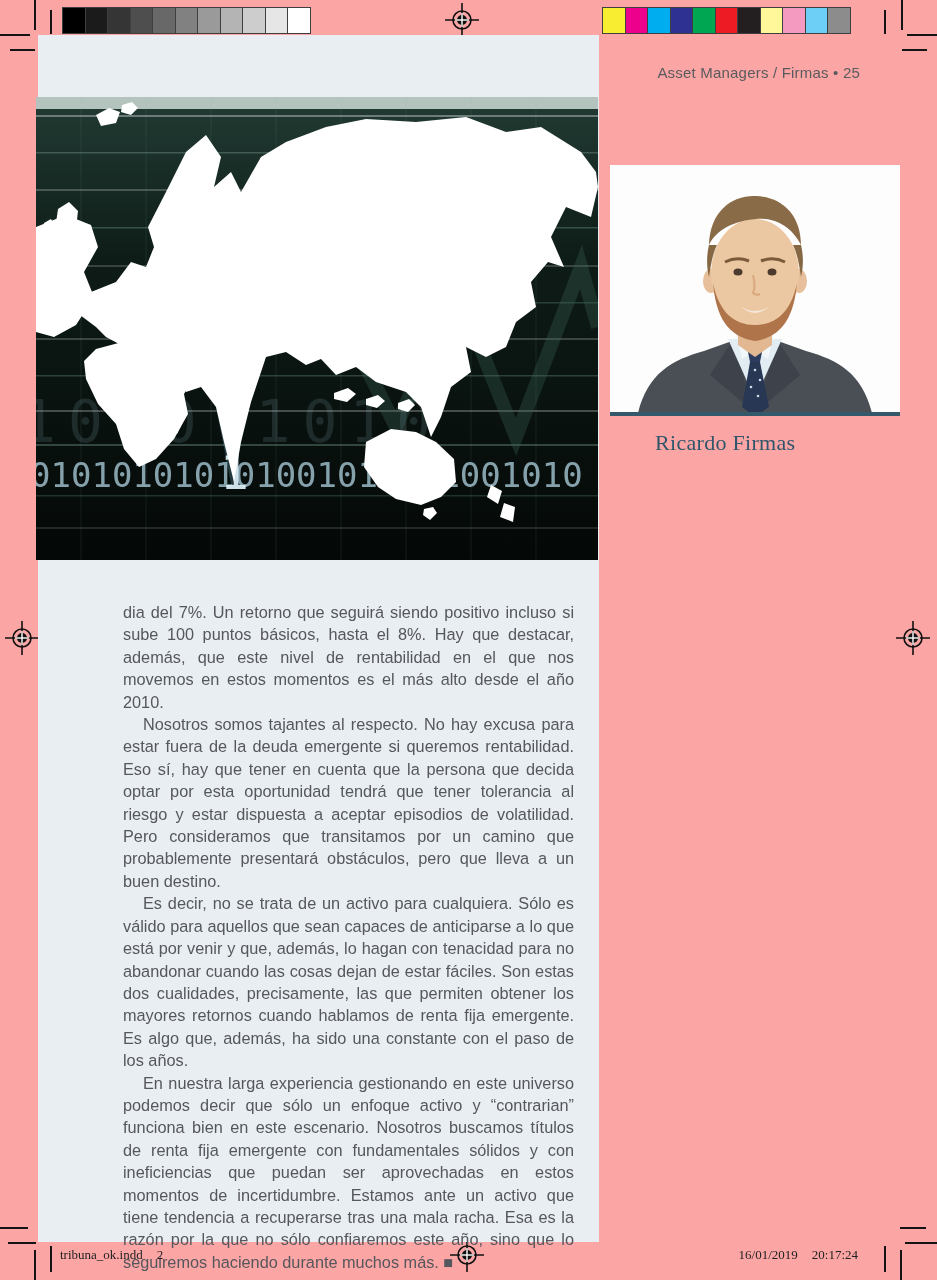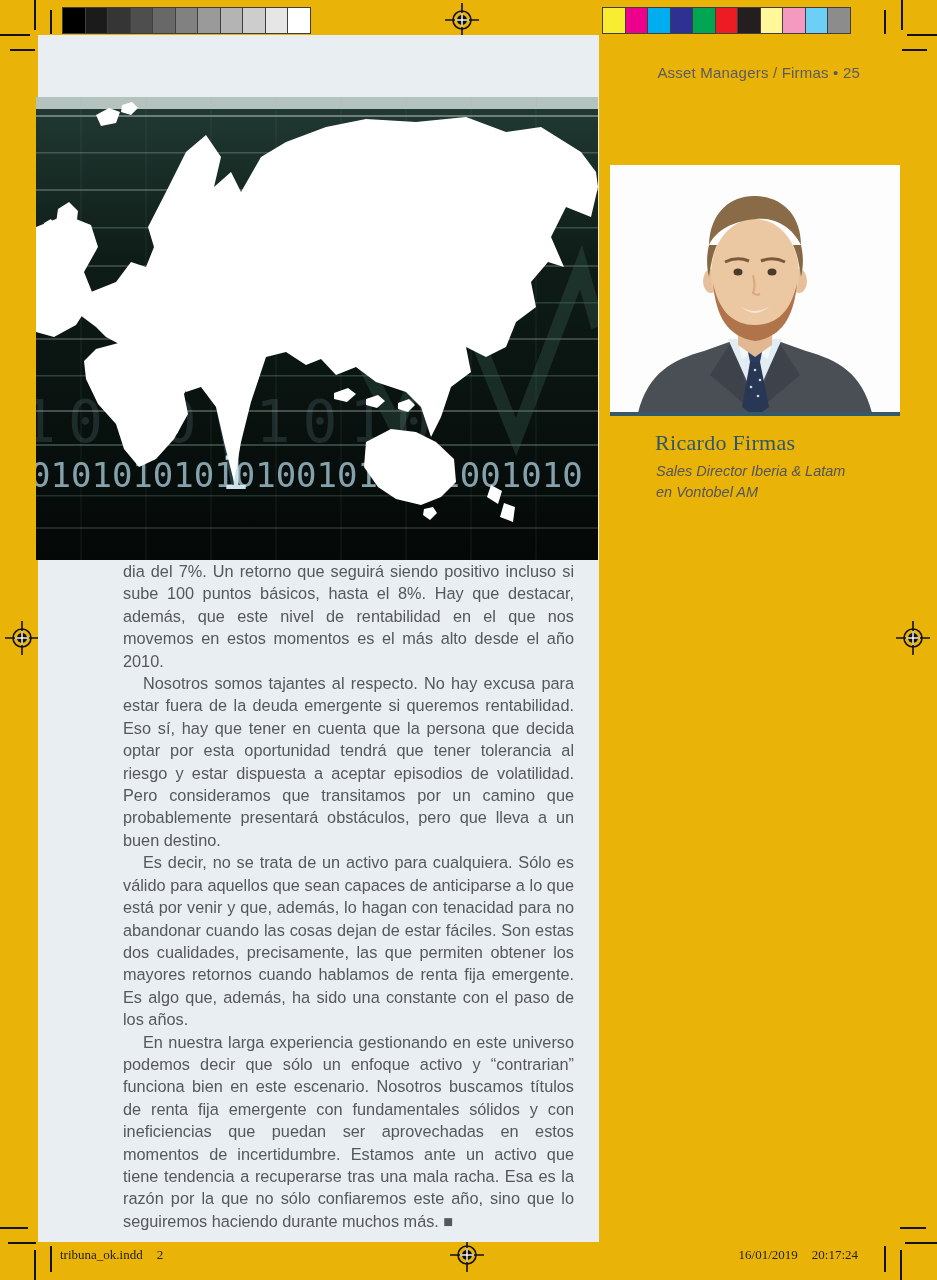--- a/index.html
+++ b/index.html
@@ -1,16 +1,16 @@
 <!DOCTYPE html>
 <html lang="es"><head>
 <meta charset="utf-8">
 <style>
   html,body{margin:0;padding:0;background:#fff;}
-  #sheet{position:relative;width:937px;height:1280px;background:#eab308;overflow:hidden;
+  #sheet{position:relative;width:937px;height:1280px;background:#fca5a5;overflow:hidden;
          font-family:"Liberation Sans",sans-serif;}
   
   .cropline{position:absolute;background:#141414;}
   .regmark{position:absolute;width:34px;height:34px;}
   .calbar{position:absolute;display:flex;border:0;}
   .calbar .swatch{width:24px;height:27px;border:1.5px solid #3f3f3f;margin-right:-1.5px;box-sizing:border-box;}
   
   .page-bg{position:absolute;left:38px;top:35px;width:561px;height:1207px;background:#e8eef2;}
   .running-head{position:absolute;top:64px;right:77px;font-size:15px;color:#5a5b5e;
                 letter-spacing:.2px;}
@@ -18,21 +18,21 @@
   .hero-map{position:absolute;left:36px;top:97px;width:562px;height:463px;}
   .hero-map svg{display:block;}
   
   .portrait{position:absolute;left:610px;top:165px;width:290px;height:248px;background:#fff;}
   .profile-rule{position:absolute;left:610px;top:412px;width:290px;height:4px;background:#33596b;}
   .profile-name{position:absolute;left:655px;top:430px;font-family:"Liberation Serif",serif;
                 font-size:22px;color:#2f566b;letter-spacing:.3px;}
   .profile-role{position:absolute;left:656px;top:461px;font-style:italic;font-size:14.5px;
                 color:#54555a;line-height:21px;}
   
-  .article{position:absolute;left:123px;top:560px;width:451px;font-size:16.3px;
+  .article{position:absolute;left:123px;top:601px;width:451px;font-size:16.3px;
            line-height:22.4px;color:#56575c;text-align:justify;hyphens:auto;-webkit-hyphens:auto;}
   .article p{margin:0;text-indent:20px;}
   .article p.no-indent{text-indent:0;}
   
   .slug{position:absolute;font-family:Liberation Serif, serif;font-size:13px;color:#222;}
   .slug-left{left:60px;top:1247px;}
   .slug-right{right:79px;top:1247px;}
   .slug .gap{display:inline-block;width:14px;}
 </style>
 </head>
@@ -229,24 +229,20 @@
       <ellipse cx="162" cy="107" rx="4.5" ry="3.5" fill="#4c3a2c"></ellipse>
       <path d="M143,110 q3,12 0,18 q3,3 7,1" stroke="#d8a87e" stroke-width="2" fill="none"></path>
 
       <path d="M103,118 C106,152 118,172 145,176 C172,172 184,152 187,118 C181,147 166,160 145,160 C124,160 109,147 103,118 Z" fill="#b0744a"></path>
       <path d="M130,141 q15,10 30,0 q-8,7 -15,7 q-7,0 -15,-7 Z" fill="#f4e7db"></path>
     </svg>
   </div>
 
   <div class="profile-rule"></div>
   <div class="profile-name">Ricardo Firmas</div>
-  <div class="profile-role">
-    <span>Sales Director Iberia &amp; Latam</span><br>
-    <span>en Vontobel AM</span>
-  </div>
 
   <div class="article" lang="es">
       <p class="no-indent">dia del 7%. Un retorno que seguirá siendo positivo incluso si sube 100 puntos básicos, hasta el 8%. Hay que destacar, además, que este nivel de rentabilidad en el que nos movemos en estos momentos es el más alto desde el año 2010.</p>
       <p>Nosotros somos tajantes al respecto. No hay excusa para estar fuera de la deuda emergente si queremos rentabilidad. Eso sí, hay que tener en cuenta que la persona que decida optar por esta oportunidad tendrá que tener tolerancia al riesgo y estar dispuesta a aceptar episodios de volatilidad. Pero consideramos que transitamos por un camino que probablemente presentará obstáculos, pero que lleva a un buen destino.</p>
       <p>Es decir, no se trata de un activo para cualquiera. Sólo es válido para aquellos que sean capaces de anticiparse a lo que está por venir y que, además, lo hagan con tenacidad para no abandonar cuando las cosas dejan de estar fáciles. Son estas dos cualidades, precisamente, las que permiten obtener los mayores retornos cuando hablamos de renta fija emergente. Es algo que, además, ha sido una constante con el paso de los años.</p>
       <p>En nuestra larga experiencia gestionando en este universo podemos decir que sólo un enfoque activo y “contrarian” funciona bien en este escenario. Nosotros buscamos títulos de renta fija emergente con fundamentales sólidos y con ineficiencias que puedan ser aprovechadas en estos momentos de incertidumbre. Estamos ante un activo que tiene tendencia a recuperarse tras una mala racha. Esa es la razón por la que no sólo confiaremos este año, sino que lo seguiremos haciendo durante muchos más. ■</p>
     </div>
 
   <div class="slug slug-left">
     <span>tribuna_ok.indd</span><span class="gap"></span><span>2</span>

